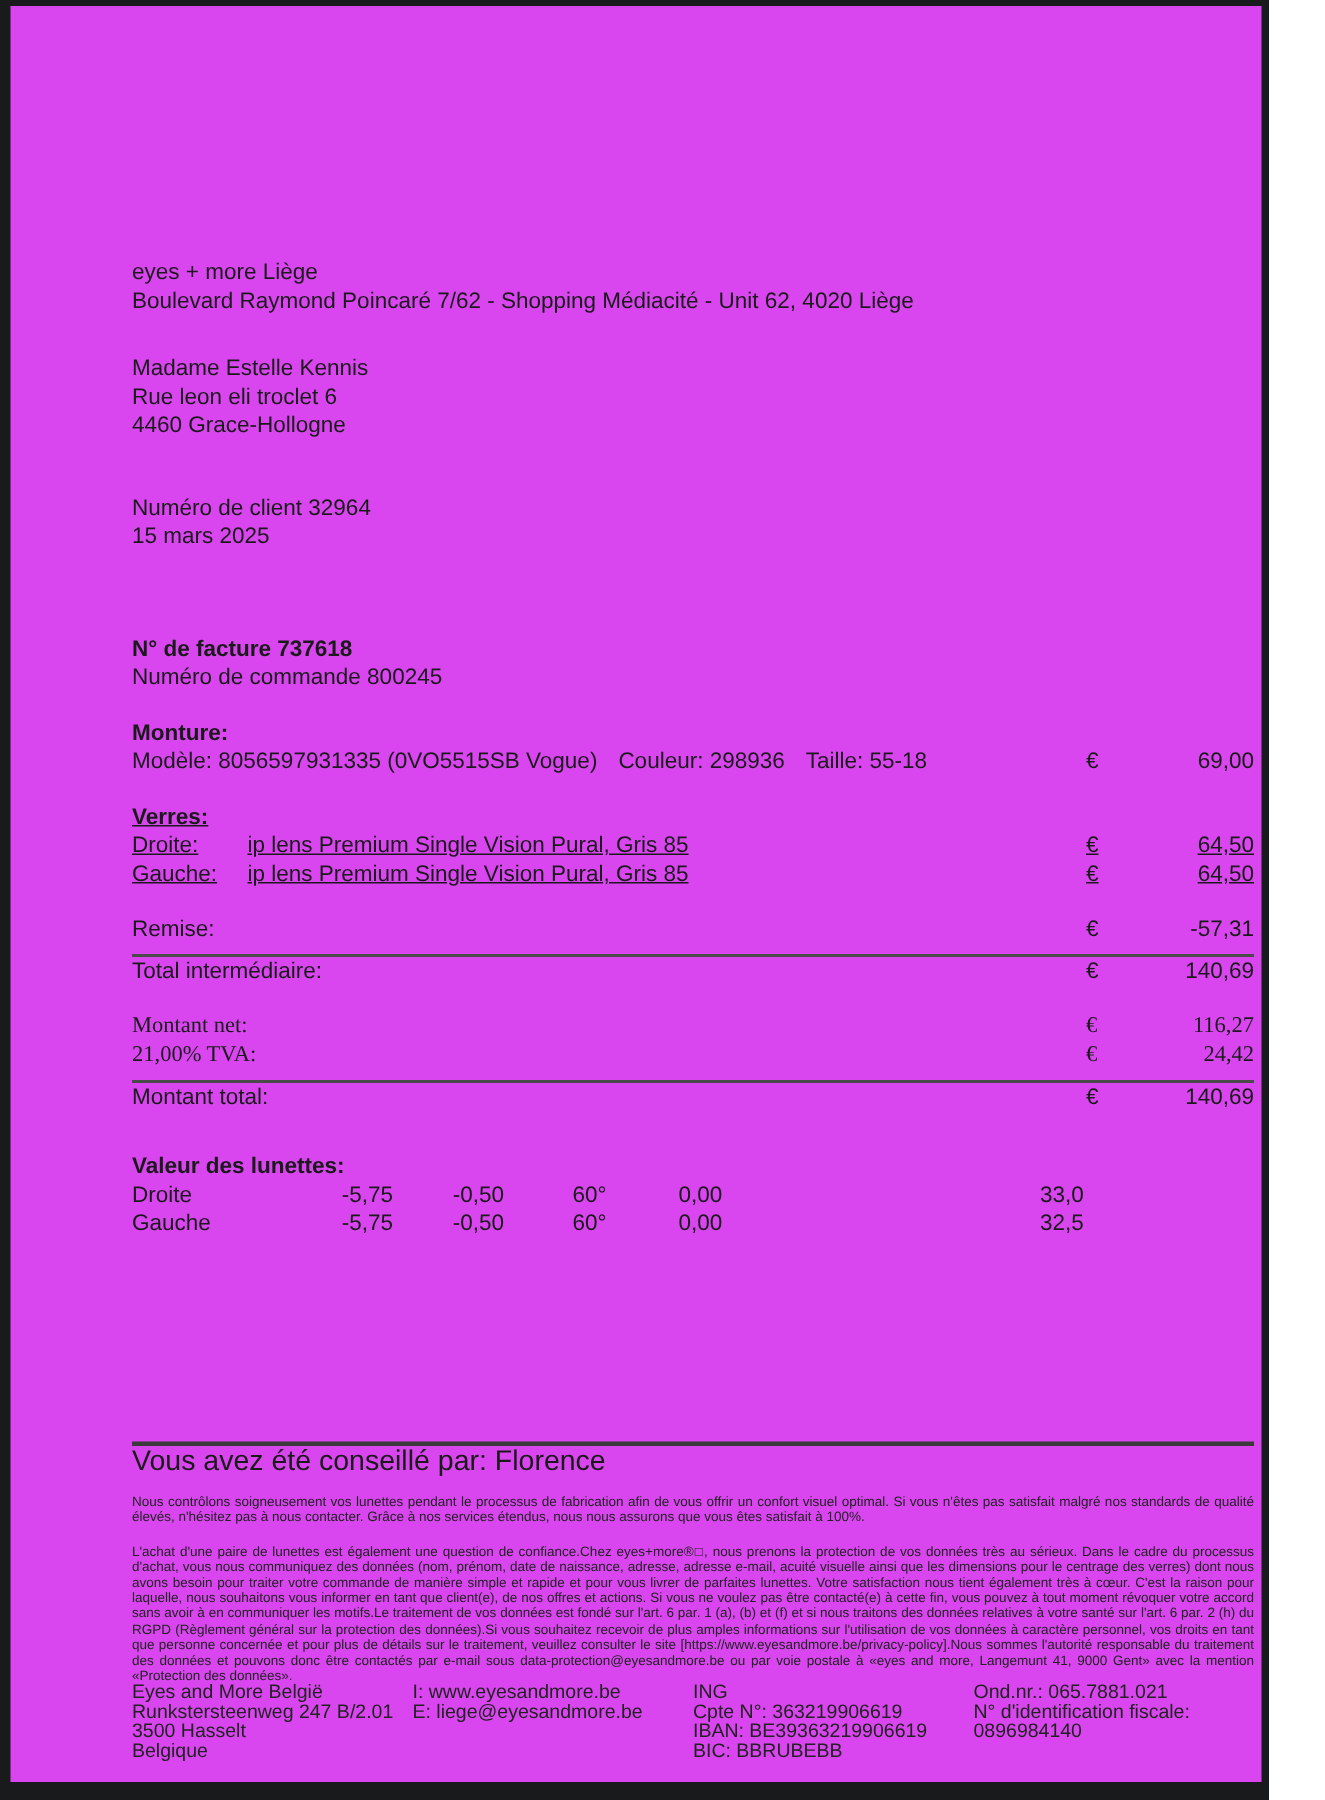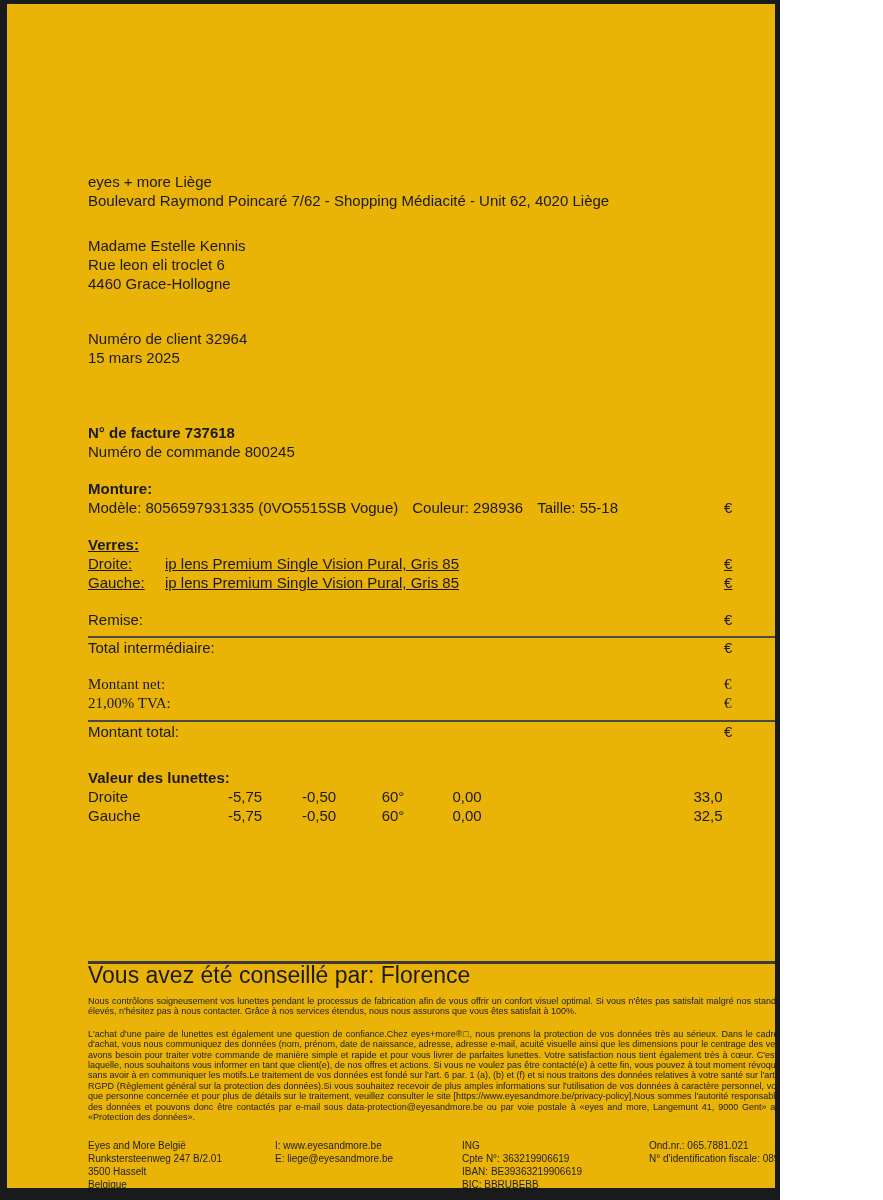--- a/index.html
+++ b/index.html
@@ -1,21 +1,21 @@
 <!DOCTYPE html>
 <html><head>
 <meta charset="utf-8">
 <style>
   * { margin: 0; padding: 0; box-sizing: border-box; }
   html, body { background: #ffffff; }
   .page {
     position: relative;
-    width: 780px;
+    width: 846px;
     height: 1200px;
-    background: #eab308;
+    background: #d946ef;
     overflow: hidden;
     font-family: "Liberation Sans", "DejaVu Sans", sans-serif;
     color: #1a1a1a;
     font-size: 15px;
     line-height: 19px;
   }
   
   .edge { position: absolute; background: #181a1c; z-index: 5; }
   .edge-top    { top: 0; left: 0; width: 883px; height: 4px; }
   .edge-bottom { bottom: 0; left: 0; width: 883px; height: 12px; }
@@ -45,27 +45,27 @@
   .frame-part { margin-right: 14px; }
 
   .glasses { margin-top: 27px; }
   .gtable { border-collapse: collapse; table-layout: fixed; }
   .gtable td { padding: 0; text-align: center; height: 19px; font-size: 15px; }
   .gtable td.rowlabel { text-align: left; width: 120px; }
   .gtable col.c { width: 74px; }
   .gtable col.cdp { width: 112px; }
 
   .advisor-rule { margin-top: 136px; }
-  .advisor-line { font-size: 23px; line-height: 22px; }
+  .advisor-line { font-size: 19px; line-height: 22px; }
 
   .smallnote { font-size: 9px; line-height: 10.4px; color: #222; text-align: justify; }
   .note1 { margin-top: 10px; }
   .note2 { margin-top: 12px; }
 
-  .footer { margin-top: 18px; display: flex; font-size: 10px; line-height: 12.8px; color: #222; }
+  .footer { display: flex; font-size: 13px; line-height: 12.8px; color: #222; }
   .footer .fcol { width: 187px; flex: none; }
 </style>
 </head>
 <body>
 
 <div class="page">
   <div class="edge edge-top"></div>
   <div class="edge edge-bottom"></div>
   <div class="edge edge-left"></div>
   <div class="edge edge-right"></div>

